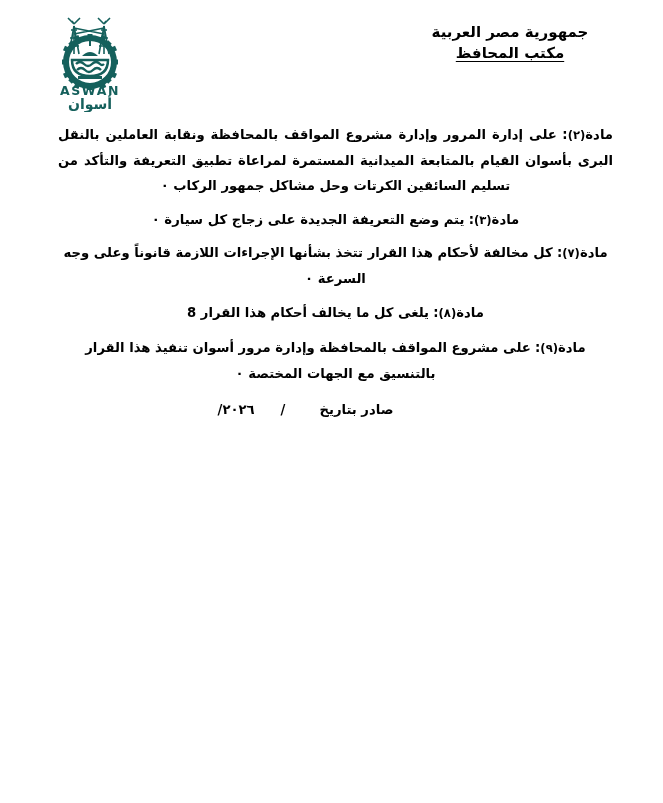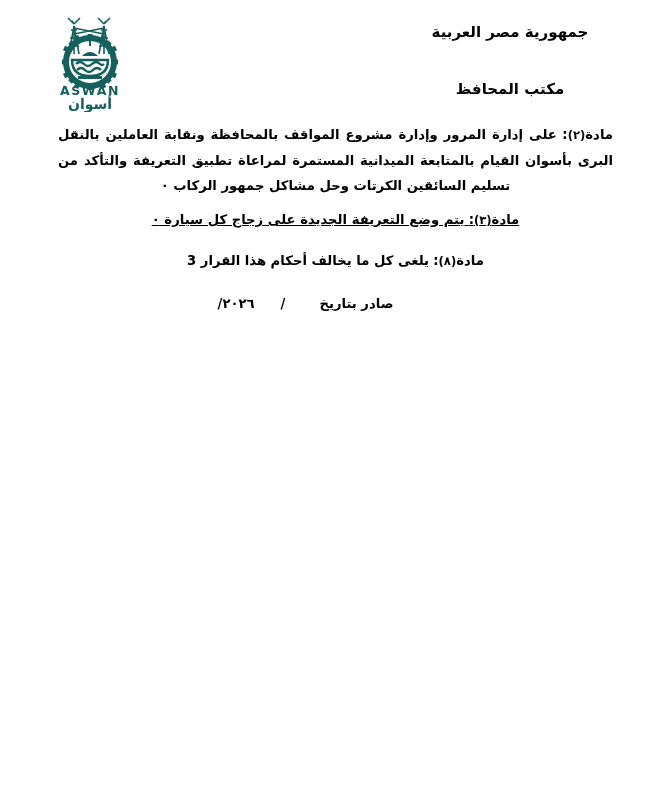--- a/index.html
+++ b/index.html
@@ -43,22 +43,22 @@
     direction: rtl;
   }
   .header-line {
     font-size: 15px;
     font-weight: bold;
     line-height: 21px;
     letter-spacing: 0px;
     white-space: nowrap;
   }
   .header-line.underlined {
+    text-decoration: underline;
     text-underline-offset: 3px;
-    margin-top: 36px;
   }
 
   
   .doc-body {
     position: absolute;
     top: 122px;
     right: 0;
     left: 12px;
     padding: 0 22px 0 18px;
     direction: rtl;
@@ -66,21 +66,21 @@
 
   .article {
     direction: rtl;
     text-align: justify;
     text-align-last: center;
     font-size: 13.2px;
     line-height: 25px;
     margin: 0 0 9px 0;
     padding: 0 28px 0 28px;
   }
-  .article.tight { margin-bottom: 15px; text-decoration: underline; }
+  .article.tight { margin-bottom: 7px; }
 
   .article .label {
     font-weight: bold;
     white-space: nowrap;
   }
   .article .num {
     font-weight: bold;
     font-size: 11.6px;
   }
   .article .body-text {
@@ -93,21 +93,21 @@
     text-align-last: center;
   }
 
   
   .date-line {
     direction: rtl;
     text-align: center;
     font-size: 13.2px;
     font-weight: bold;
     line-height: 25px;
-    margin-top: 17px;
+    margin-top: 11px;
     padding-right: 60px;
   }
   .date-line .gap-sm { display: inline-block; width: 26px; }
   .date-line .gap-lg { display: inline-block; width: 34px; }
 </style>
 </head>
 <body>
 
 <div class="header">
 
@@ -180,24 +180,32 @@
   </p>
 
   <p class="article single tight">
     <span class="label">مادة</span><span class="num">(٣)</span><span class="label">:</span>
     <span class="body-text">يتم وضع التعريفة الجديدة على زجاج كل سيارة ٠</span>
   </p>
 
 
 
 
+  <p class="article single">
+    <span class="label">مادة</span><span class="num">(٧)</span><span class="label">:</span>
+    <span class="body-text">كل مخالفة لأحكام هذا القرار تتخذ بشأنها الإجراءات اللازمة قانوناً وعلى وجه السرعة ٠</span>
+  </p>
 
   <p class="article single">
     <span class="label">مادة</span><span class="num">(٨)</span><span class="label">:</span>
-    <span class="body-text">يلغى كل ما يخالف أحكام هذا القرار 3</span>
-  </p>
-
+    <span class="body-text">يلغى كل ما يخالف أحكام هذا القرار 8</span>
+  </p>
+
+  <p class="article single">
+    <span class="label">مادة</span><span class="num">(٩)</span><span class="label">:</span>
+    <span class="body-text">على مشروع المواقف بالمحافظة وإدارة مرور أسوان تنفيذ هذا القرار بالتنسيق مع الجهات المختصة ٠</span>
+  </p>
 
   <div class="date-line">
     <span>صادر بتاريخ</span><span class="gap-lg"></span><span></span><span>/</span><span class="gap-sm"></span><span></span><span>٢٠٢٦</span><span>/</span>
   </div>
 
 </div>
 
 </body></html>

